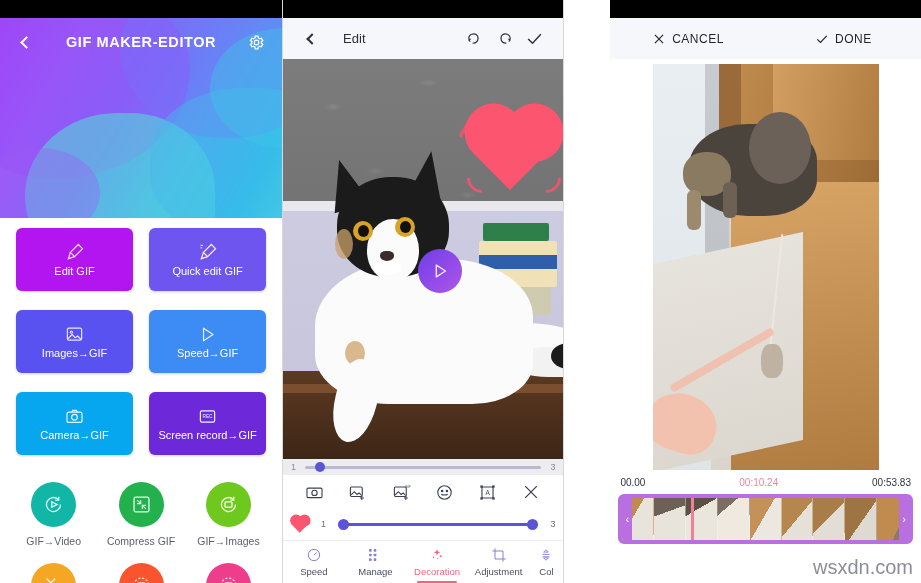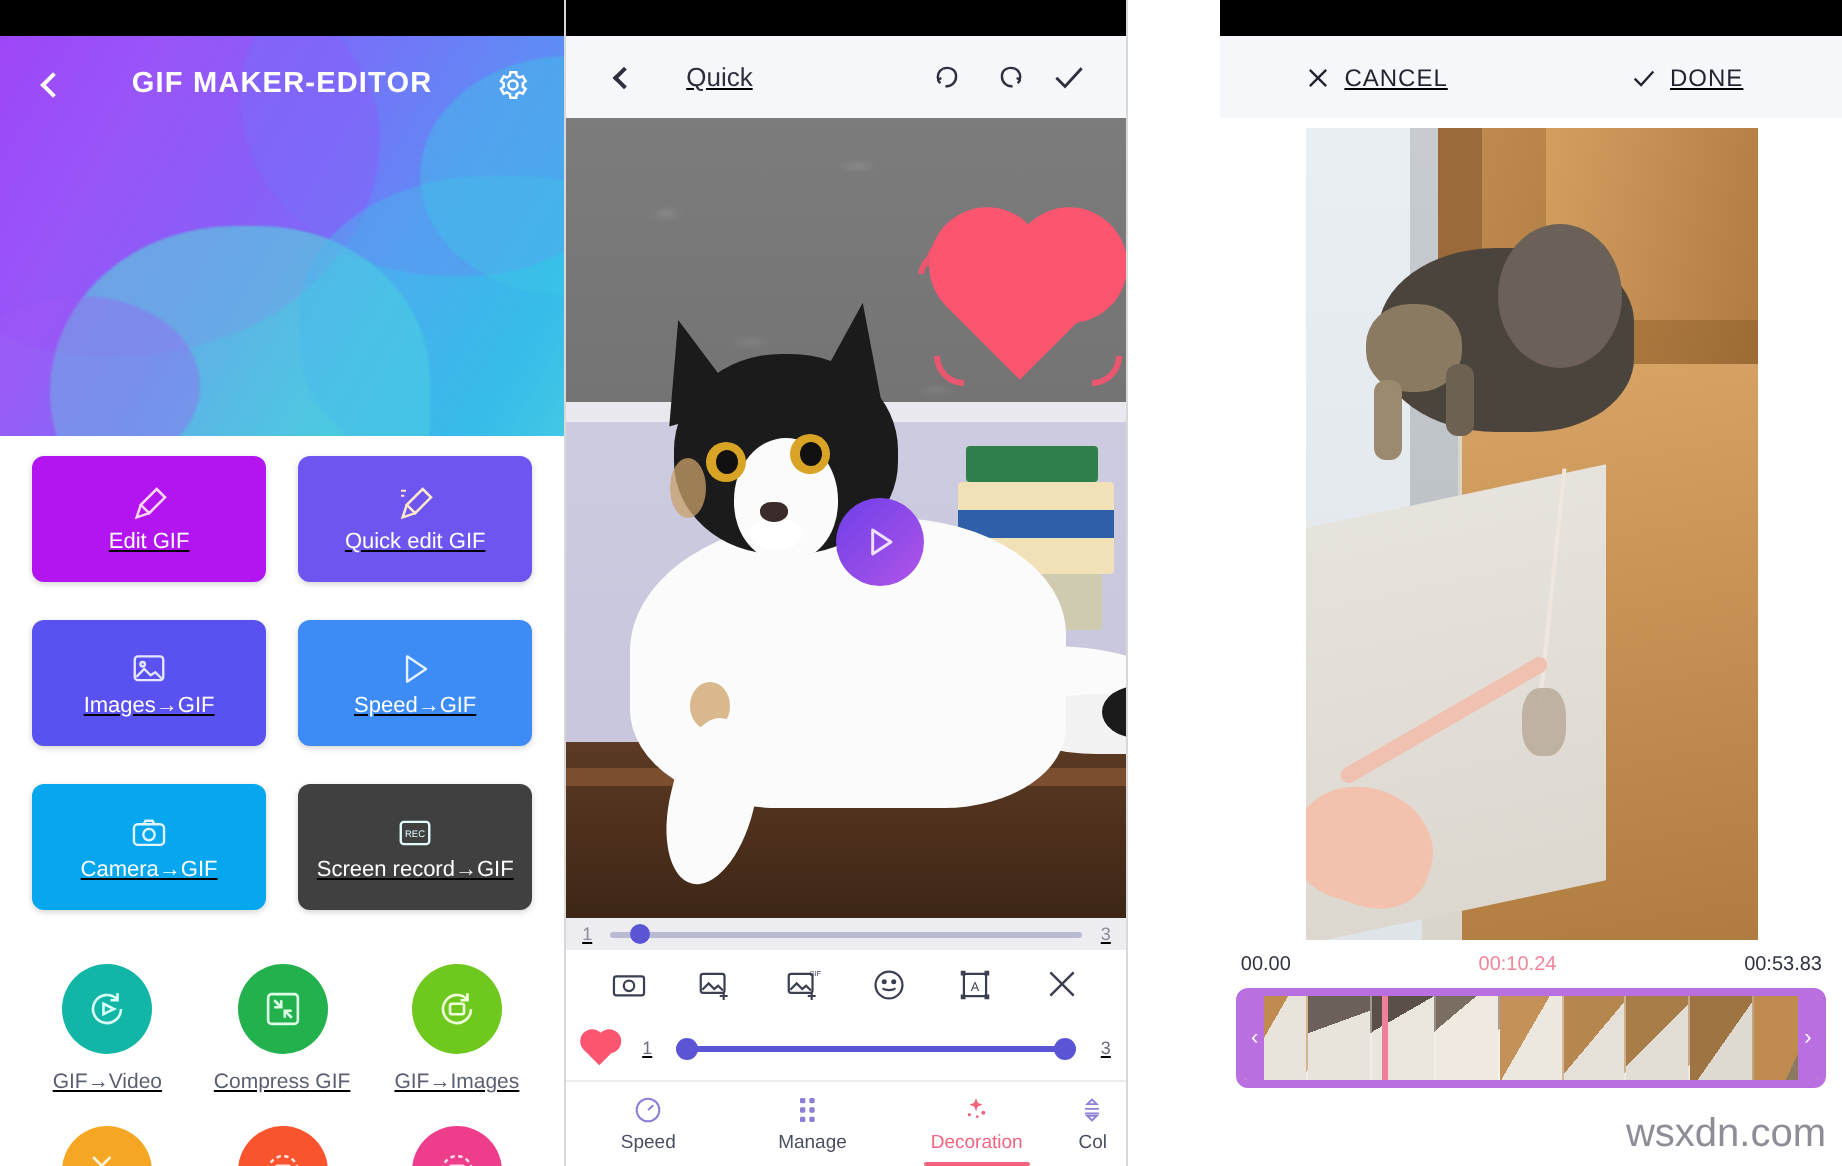--- a/index.html
+++ b/index.html
@@ -3,21 +3,21 @@
 <meta charset="utf-8">
 <style>
   * { box-sizing: border-box; margin: 0; padding: 0; }
   html, body {
     width: 921px; height: 583px;
     font-family: "Liberation Sans", sans-serif;
     background: #fff; overflow: hidden;
   }
   #screen { position: relative; width: 921px; height: 583px; display: flex; }
 
-  .panel { position: relative; width: 307px; height: 583px; overflow: hidden; background:#fff;text-decoration:underline; }
+  .panel { position: relative; width: 307px; height: 583px; overflow: hidden; background:#fff; }
   .panel.mid { width: 307px; border-left: 1px solid #d8d8d8; border-right: 1px solid #d8d8d8; }
   .panel.right { width: 338px; margin-left: 46px; }
 
   .statusbar { height: 18px; background: #000; width: 100%; }
 
   
   .hero {
     position: relative; height: 200px; width: 100%;
     background: linear-gradient(120deg,#a93bf5 0%, #9b5cf6 22%, #7b6df7 42%, #4aa8f0 68%, #29bfe8 88%, #3fd4e0 100%);
     overflow: hidden;
@@ -255,21 +255,21 @@
 
       <div class="tile-row">
         <div class="tile" style="background:#07a7f0">
           <svg width="19" height="19" viewBox="0 0 24 24" fill="none" stroke="#e2f6ff" stroke-width="1.5">
             <rect x="2.5" y="6.5" width="19" height="13" rx="2.5"></rect>
               <circle cx="12" cy="13" r="3.6"></circle>
               <path d="M8.5 6.5l1.3-2.2h4.4l1.3 2.2"></path>
           </svg>
           <span class="tile-label">Camera→GIF</span>
         </div>
-        <div class="tile" style="background:#404040">
+        <div class="tile" style="background:#6d28d9">
           <svg width="19" height="19" viewBox="0 0 24 24" fill="none" stroke="#e2fbff" stroke-width="1.5">
             <rect x="3" y="5" width="18" height="14" rx="2"></rect>
             <text x="12" y="14.5" font-size="6" fill="#e2fbff" stroke="none" text-anchor="middle" font-family="Liberation Sans">REC</text>
           </svg>
           <span class="tile-label">Screen record→GIF</span>
         </div>
       </div>
     </div>
 
     <div class="circles">
@@ -338,21 +338,21 @@
     </div>
   </div>
 
   <div class="panel mid">
     <div class="statusbar"></div>
 
     <div class="edit-bar">
       <div class="eb-ico">
         <span class="chev-dark"></span>
       </div>
-      <div class="title">Quick</div>
+      <div class="title">Edit</div>
       <div class="eb-ico">
         <svg width="17" height="17" viewBox="0 0 24 24" fill="none" stroke="#2b2f3e" stroke-width="1.7">
           <path d="M8 6C4.5 7.5 3.5 11 4.5 14"></path>
             <path d="M4 14l1.8 2.4M4 14l2.6-1.3"></path>
           <path d="M8 6c5-1.5 9 1 9 5.5S13.5 19 9.5 18.5"></path>
         </svg>
       </div>
       <div class="eb-ico">
         <svg width="17" height="17" viewBox="0 0 24 24" fill="none" stroke="#2b2f3e" stroke-width="1.7">
           <path d="M16 6c3.5 1.5 4.5 5 3.5 8"></path>
@@ -502,20 +502,27 @@
       </div>
       <div class="bn-item active">
         <svg width="16" height="16" viewBox="0 0 24 24" fill="#f2637f">
           <path d="M12 3l1.3 3.6L17 8l-3.7 1.4L12 13l-1.3-3.6L7 8l3.7-1.4z"></path>
           <circle cx="17.5" cy="14" r="1.5"></circle>
             <circle cx="7" cy="15.5" r="1.2"></circle>
             <circle cx="13" cy="17" r="1"></circle>
         </svg>
         <span class="bn-label">Decoration</span>
         <div class="bn-underline"></div>
+      </div>
+      <div class="bn-item">
+        <svg width="16" height="16" viewBox="0 0 24 24" fill="none" stroke="#8b7fd6" stroke-width="1.5">
+          <path d="M6 2v16h16"></path>
+            <path d="M2 6h16v16"></path>
+        </svg>
+        <span class="bn-label">Adjustment</span>
       </div>
       <div class="bn-item last">
         <svg width="14" height="16" viewBox="0 0 24 24" fill="none" stroke="#8b7fd6" stroke-width="1.6">
           <path d="M12 3l4 4H8z"></path>
             <path d="M6 11h12M6 15h12"></path>
             <path d="M12 21l-4-4h8z"></path>
         </svg>
         <span class="bn-label">Col</span>
       </div>
     </div>

